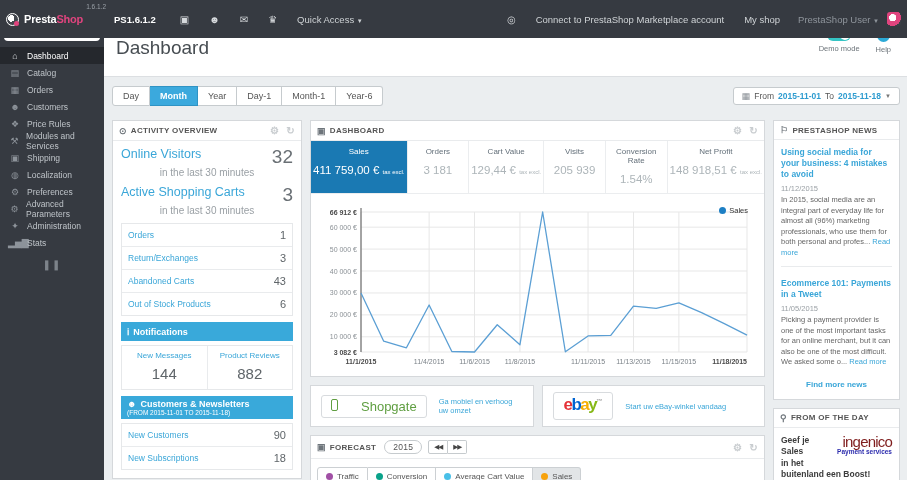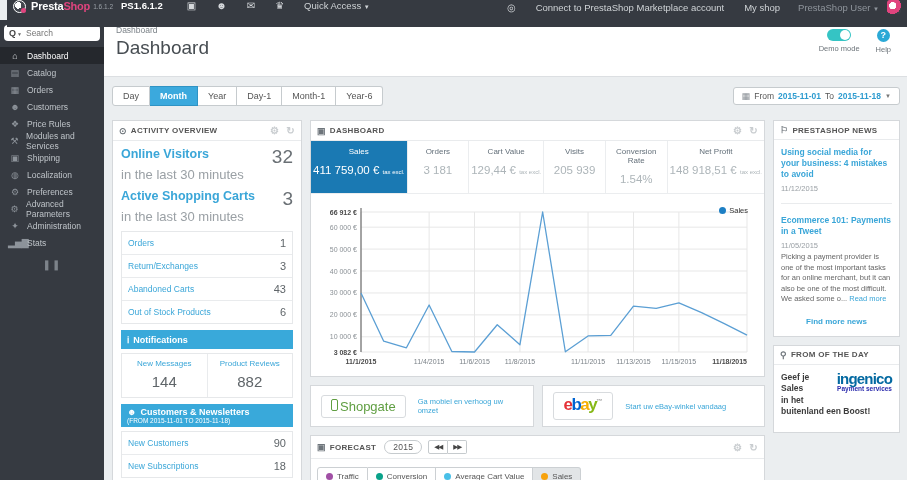--- a/index.html
+++ b/index.html
@@ -1,22 +1,22 @@
 <!DOCTYPE html>
 <html><head>
 <meta charset="utf-8">
 <style>
   * { margin:0; padding:0; box-sizing:border-box; }
   html,body { width:907px; height:480px; overflow:hidden; background:#ebeef0;
     font-family:"Liberation Sans", sans-serif; }
   .app { position:relative; width:907px; height:480px; }
 
   
-  .topbar { position:absolute; top:0; left:7px; right:0; height:27px; background:#363a41;
-    display:flex; align-items:flex-start; color:#cfd3d6; font-size:9.5px; z-index:30; }
+  .topbar { position:absolute; top:0; left:0; right:0; height:38px; background:#363a41;
+    display:flex; align-items:center; color:#cfd3d6; font-size:9.5px; z-index:30; }
   .logo-circle { width:13px; height:13px; border-radius:50%; margin:0 5px 0 6px;
     background:radial-gradient(circle at 38% 40%, #ffffff 0 34%, #43474e 35% 100%);
     border:1px solid #fff; position:relative; }
   .logo-circle:after{content:"";position:absolute;right:-1px;bottom:-1px;width:5px;height:5px;border-radius:50%;background:#e0447e;}
   .brand { font-size:11px; font-weight:bold; color:#fff; letter-spacing:-0.2px; }
   .brand .shop { color:#e0447e; }
   .ver-sup { font-size:6.5px; color:#9aa0a7; margin:0 8px 0 3px; align-self:flex-start; padding-top:3px; }
   .shopname { color:#fff; font-weight:bold; margin-right:14px; }
   .tb-ic { margin:0 10px; font-size:10px; color:#d6d9dc; cursor:pointer; }
   .tb-link { margin:0 10px; cursor:pointer; }
@@ -79,23 +79,23 @@
   .panel { background:#fff; border:1px solid #d5d8db; }
   .panel-hd { display:flex; align-items:center; padding:4px 6px; border-bottom:1px solid #e9ebed;
     font-size:8px; font-weight:bold; color:#555; letter-spacing:.3px; }
   .panel-hd .p-ic { margin-right:4px; color:#6e757b; font-size:9px; }
   .panel-hd .sp { flex:1; }
   .hd-ic { color:#c9cdd0; font-size:10px; margin-left:7px; cursor:pointer; }
 
   
   .act-body { padding:6px 8px 2px 8px; }
   .kpi-row { display:flex; justify-content:space-between; align-items:flex-start; }
-  .kpi-label { color:#3aa6d8; font-size:12.5px; cursor:pointer;font-weight:bold; }
+  .kpi-label { color:#3aa6d8; font-size:12.5px; cursor:pointer; }
   .kpi-value { color:#6a7075; font-size:19px; font-weight:300; line-height:1; }
-  .kpi-sub { color:#9aa0a5; font-size:13px; margin:1px 0 7px 0; }
+  .kpi-sub { color:#9aa0a5; font-size:10px; margin:1px 0 7px 0;text-align:center; }
   .sect-banner { background:#39a9da; color:#fff; font-size:9px; font-weight:bold;
     padding:3px 6px; margin:4px 0 0 0; }
   .sect-banner .b-ic { margin-right:4px; }
   .sect-banner .b-sub { display:block; font-size:6.5px; font-weight:normal; }
   .rows { margin:4px 0 6px 0; border:1px solid #e6e8ea; }
   .rowi { display:flex; justify-content:space-between; align-items:center; padding:5px 6px; cursor:pointer; }
   .rowi + .rowi { border-top:1px solid #e9ebed; }
   .row-label { color:#3aa6d8; font-size:8.5px; }
   .row-val { color:#5f6569; font-size:11px; }
   .notif-grid { display:flex; margin:4px 0 6px 0; border:1px solid #e6e8ea; text-align:center; }
@@ -115,21 +115,21 @@
   .metric.sel .m-label, .metric.sel .m-value { color:#fff; }
 
   .chart-wrap { position:relative; padding:4px 4px 2px 4px; }
   .legend { position:absolute; top:12px; right:16px; font-size:7.5px; color:#333;
     display:flex; align-items:center; gap:3px; }
   .legend .dot { width:7px; height:7px; border-radius:50%; }
 
   
   .banners { display:flex; gap:8px; margin-top:8px; }
   .banner-panel { flex:1; height:42px; display:flex; align-items:center; gap:12px; padding:5px 10px; cursor:pointer; }
-  .sg-logo { border:1px solid #d8dbde; border-radius:3px; padding:3px 9px; display:flex; align-items:flex-start; gap:2px; }
+  .sg-logo { border:1px solid #d8dbde; border-radius:3px; padding:3px 9px; display:flex; align-items:flex-start; gap:23px; }
   .sg-phone { width:7px; height:12px; border:1.5px solid #5f9e41; border-radius:2px; }
   .sg-text { font-size:13px; color:#5f9e41; font-weight:400; }
   .banner-link { font-size:7.5px; color:#3aa6d8; }
   .ebay-logo { border:1px solid #d8dbde; border-radius:3px; padding:2px 10px 4px; font-size:17px;
     font-weight:bold; letter-spacing:-1.5px; }
   .ebay-logo sup { font-size:6px; letter-spacing:0; color:#999; }
 
   
   .fc-year { border:1px solid #c6cbce; border-radius:9px; padding:1px 8px; font-size:8.5px;
     color:#555; font-weight:normal; margin-left:8px; cursor:pointer; }
@@ -150,21 +150,21 @@
   .news-item { padding:7px 7px 4px 7px; }
   .news-title { color:#3aa6d8; font-weight:bold; font-size:8.5px; line-height:1.3; cursor:pointer; }
   .news-date { color:#9aa0a5; font-size:7.5px; margin:4px 0 2px; }
   .news-body { color:#666; font-size:7.5px; line-height:1.4; }
   .read-more { color:#3aa6d8; cursor:pointer; }
   .news-sep { border:none; border-top:1px solid #e9ebed; margin:4px 7px; }
   .news-footer { text-align:center; color:#3aa6d8; font-size:8px; font-weight:bold; padding:8px 0 10px; cursor:pointer; }
   .tips { margin-top:8px; }
   .tips-body { padding:7px; font-size:7.5px; color:#666; line-height:1.4; }
   .ing-logo { float:right; text-align:right; margin:0 0 3px 4px; width:76px; }
-  .ing-main { font-size:15px; font-weight:bold; color:#0369a1; letter-spacing:-0.8px; line-height:0.9; }
+  .ing-main { font-size:15px; font-weight:normal; color:#7f1d1d; letter-spacing:-0.8px; line-height:0.9; }
   .ing-sub { font-size:6.5px; font-weight:bold; color:#2b2bad; line-height:1.15; }
   .tips-heading { font-weight:bold; color:#3c3c3c; font-size:8.5px; margin-bottom:7px; line-height:1.35; }
 </style>
 </head>
 <body>
 
 <div class="app">
 
   <div class="topbar">
     <div class="logo-circle"></div>
@@ -488,20 +488,21 @@
 
         <div class="col-right">
           <div class="panel">
             <div class="panel-hd">
               <span class="p-ic">⚐</span>
               <span>PRESTASHOP NEWS</span>
             </div>
             <div class="news-item">
               <div class="news-title">Using social media for your business: 4 mistakes to avoid</div>
               <div class="news-date">11/12/2015</div>
+              <div class="news-body"><span>In 2015, social media are an integral part of everyday life for almost all (96%) marketing professionals, who use them for both personal and profes...</span> <span class="read-more">Read more</span></div>
             </div>
             <hr class="news-sep">
             <div class="news-item">
               <div class="news-title">Ecommerce 101: Payments in a Tweet</div>
               <div class="news-date">11/05/2015</div>
               <div class="news-body"><span>Picking a payment provider is one of the most important tasks for an online merchant, but it can also be one of the most difficult. We asked some o...</span> <span class="read-more">Read more</span></div>
             </div>
             <div class="news-footer">Find more news</div>
           </div>
 

